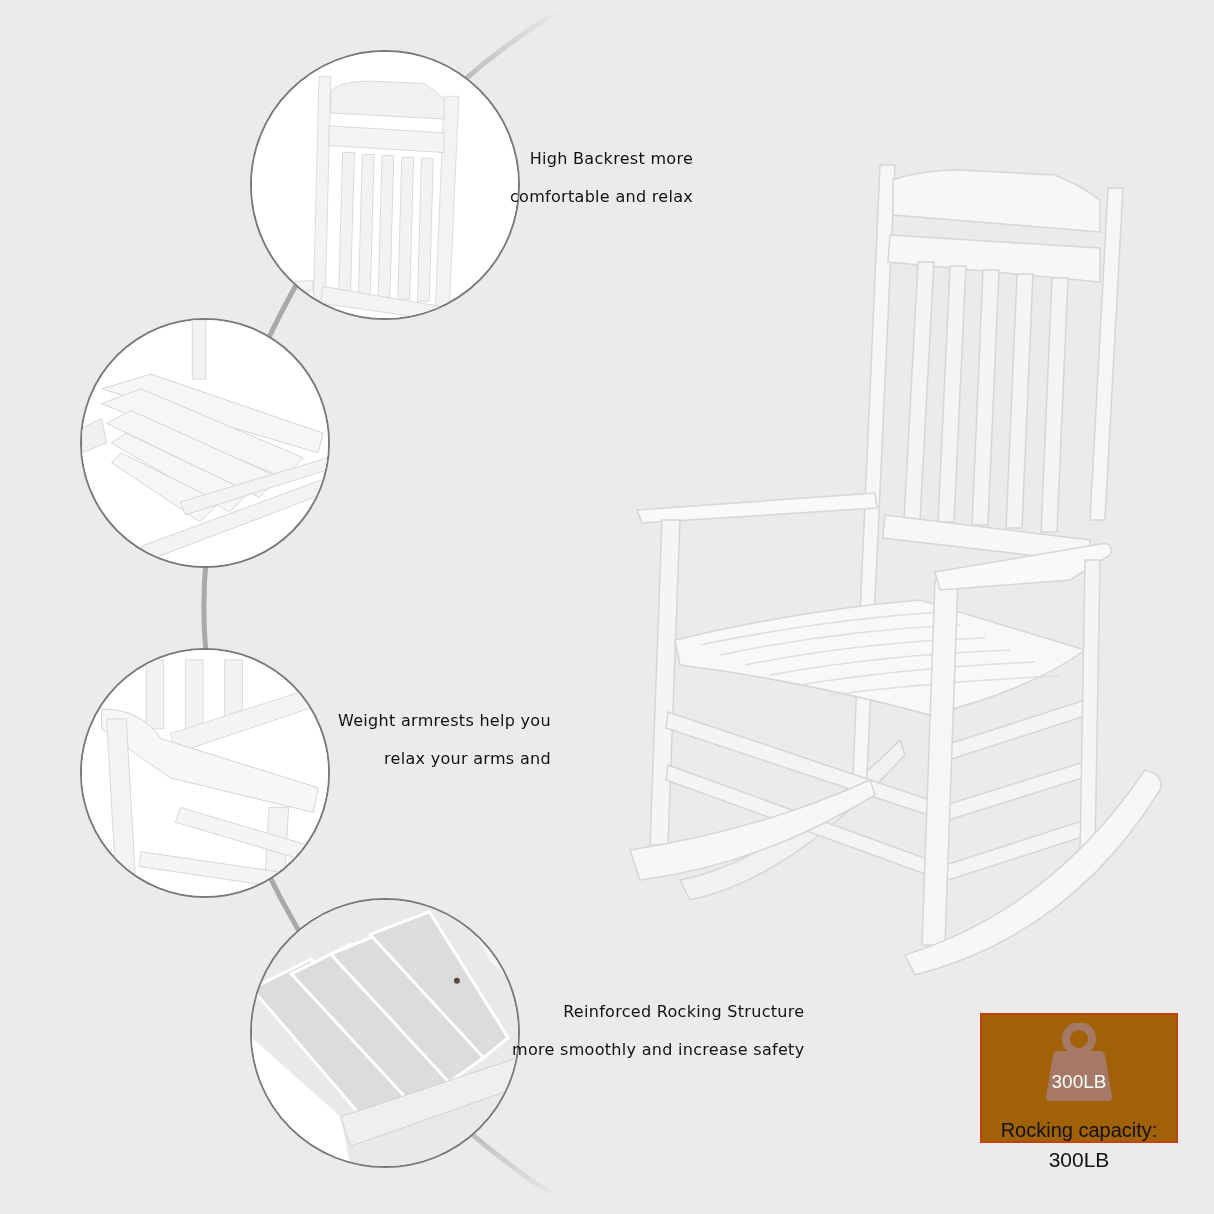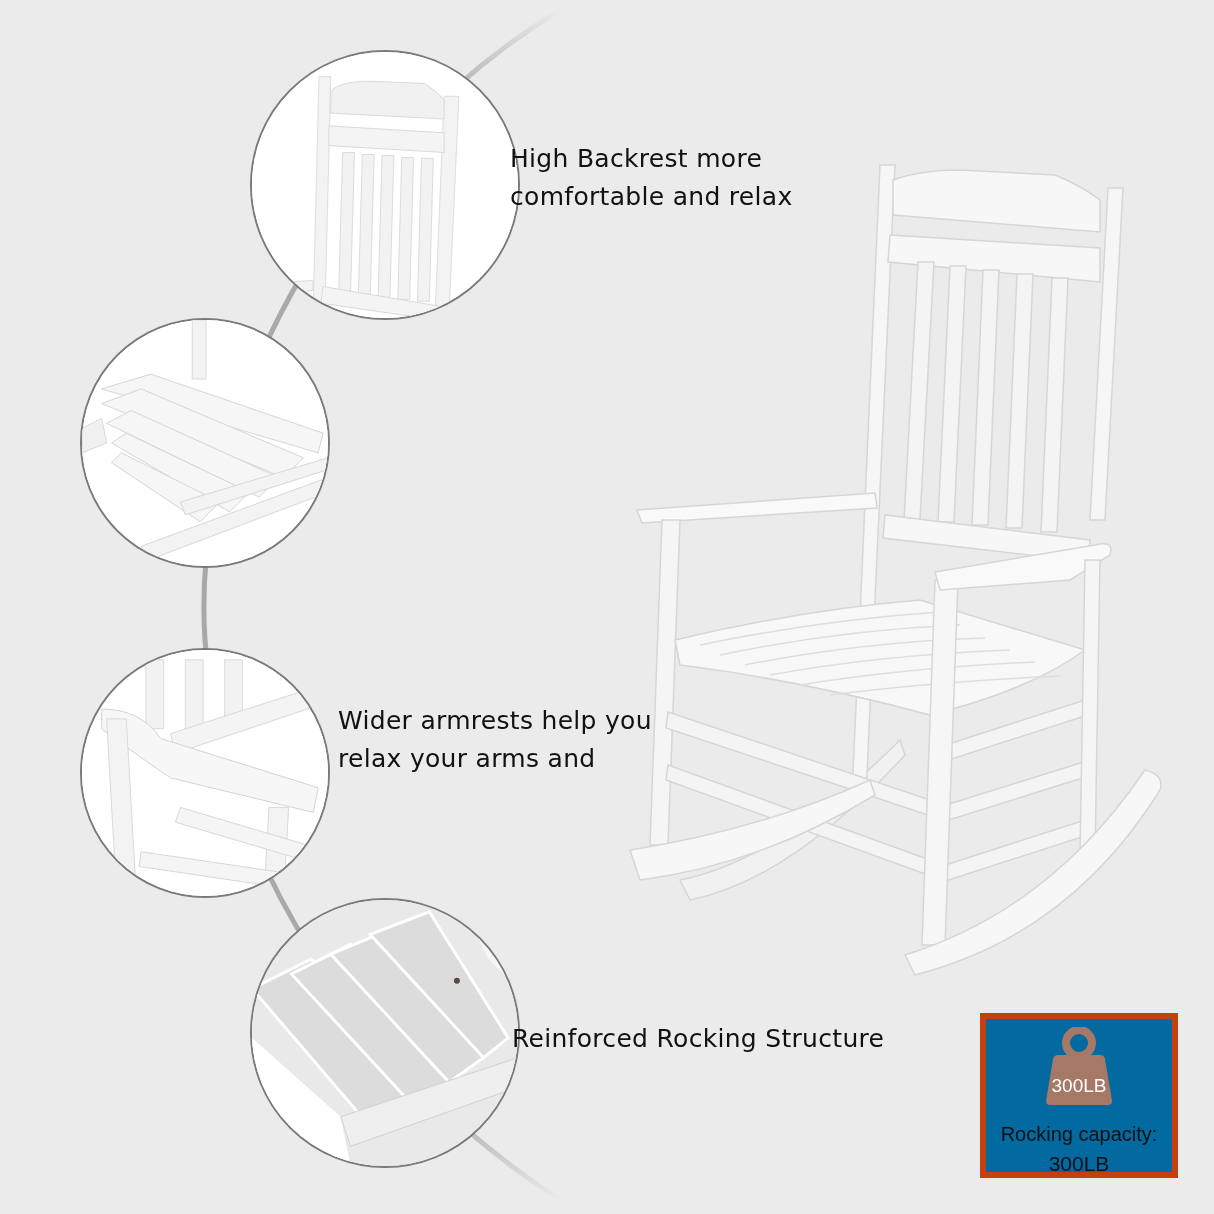--- a/index.html
+++ b/index.html
@@ -8,28 +8,28 @@
     background:#ebebeb;
     font-family:"DejaVu Sans", "Liberation Sans", sans-serif;
   }
   .arc-svg { position:absolute; left:0; top:0; width:1214px; height:1214px; }
   .zoom-circle {
     position:absolute; border-radius:50%; background:#ffffff;
     border:2px solid #7a7a7a; overflow:hidden; box-sizing:border-box;
   }
   .zoom-circle svg { width:100%; height:100%; display:block; }
   .feature-text {
-    position:absolute; color:#111; font-size:25px; line-height:38px;
-    letter-spacing:0.3px; font-weight:500;
+    position:absolute; color:#111; font-size:16px; line-height:38px;
+    letter-spacing:0.3px; font-weight:500;text-align:right;
   }
   .feature-text span { display:block; white-space:nowrap; }
   .hero-chair { position:absolute; left:620px; top:150px; width:560px; height:840px; }
   .badge {
-    position:absolute; left:980px; top:1013px; width:198px; height:165px;
-    background:#0369a1; border:6px solid #c2410c; box-sizing:border-box;
+    position:absolute; left:980px; top:1013px; width:198px; height:130px;
+    background:#a16207; border:2px solid #c2410c; box-sizing:border-box;
     text-align:center;
   }
   .badge-icon { position:absolute; left:50%; top:8px; transform:translateX(-50%); width:70px; height:78px; }
   .badge-icon-label {
     position:absolute; left:0; right:0; top:56px; text-align:center;
     color:#ffffff; font-family:"Liberation Sans", sans-serif; font-size:19px;
   }
   .badge-caption {
     position:absolute; left:0; right:0; top:100px;
     font-family:"Liberation Sans", sans-serif; font-size:20px; color:#111; line-height:30px;
@@ -119,25 +119,26 @@
   </svg>
 </div>
 
 <div class="feature-text" style="left:510px; top:140px;">
   <span>High Backrest more</span>
   <span>comfortable and relax</span>
 </div>
 <div class="feature-text" style="left:343px; top:405px;">
 </div>
 <div class="feature-text" style="left:338px; top:702px;">
-  <span>Wider armrests help you</span>
+  <span>Weight armrests help you</span>
   <span>relax your arms and</span>
 </div>
-<div class="feature-text" style="left:512px; top:993px;margin-top:27px;">
+<div class="feature-text" style="left:512px; top:993px;">
   <span>Reinforced Rocking Structure</span>
+  <span>more smoothly and increase safety</span>
 </div>
 
 <svg class="hero-chair" viewBox="620 150 560 840">
   <g stroke="#d6d6d6" stroke-width="1.5">
 
     <path d="M680,880 Q780,860 900,740 L905,755 Q790,880 690,900 Z" fill="#f1f1f1"></path>
 
     <polygon points="880,165 895,165 866,795 852,795" fill="#f6f6f6"></polygon>
 
     <polygon points="1108,188 1123,188 1105,520 1090,520" fill="#f6f6f6"></polygon>

